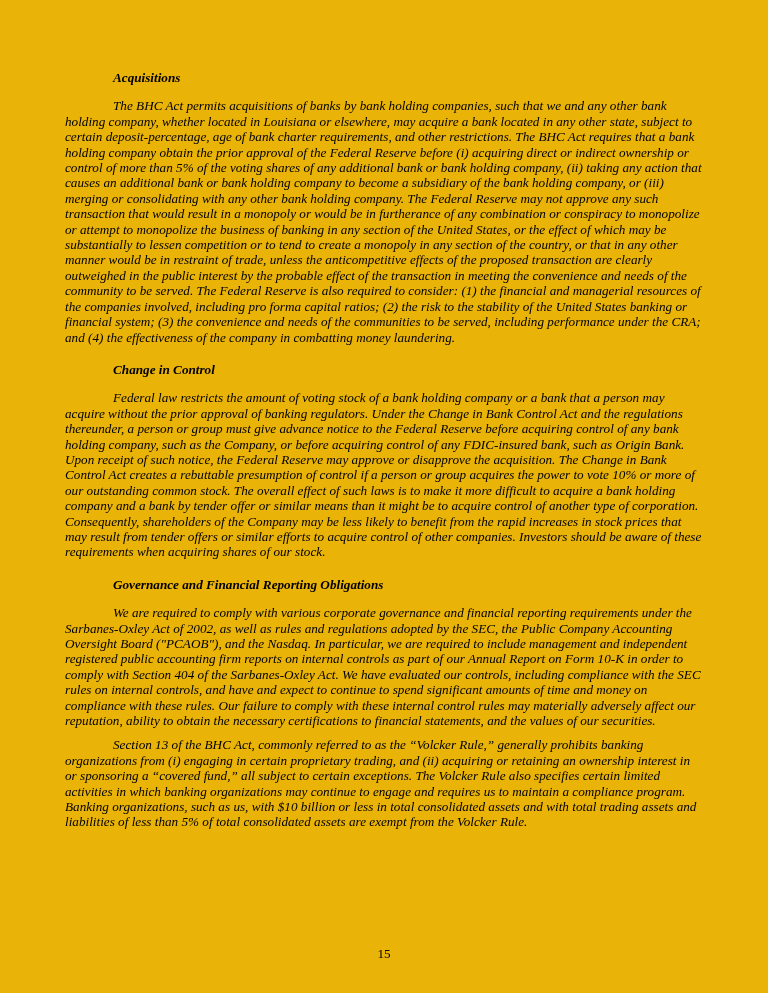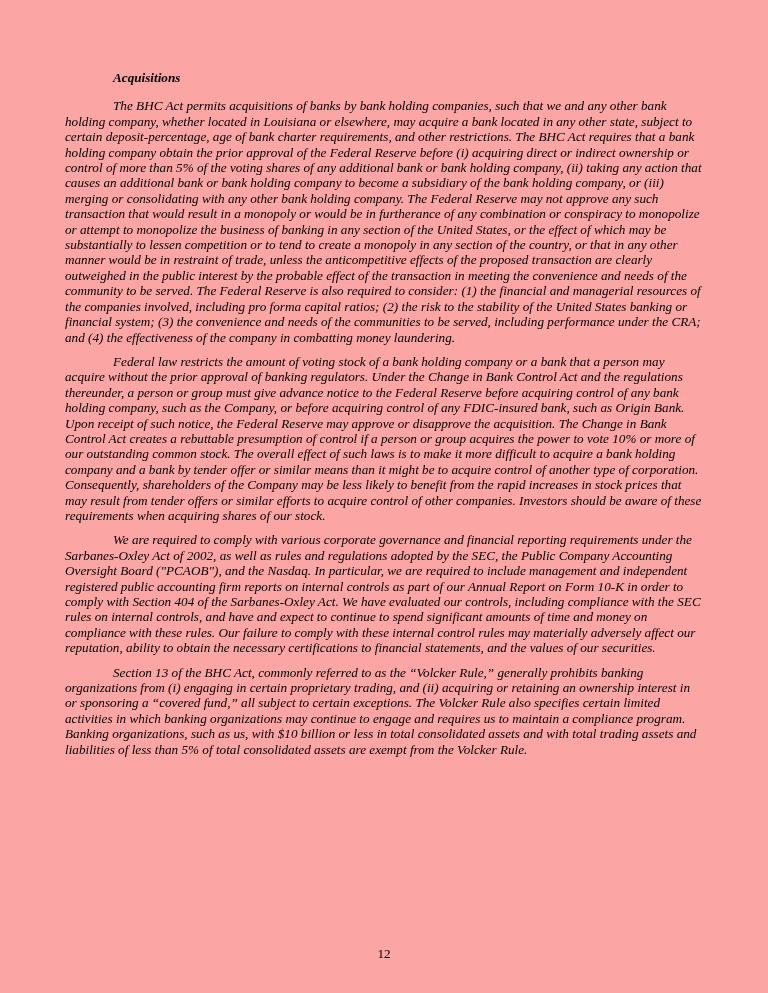--- a/index.html
+++ b/index.html
@@ -1,21 +1,21 @@
 <!DOCTYPE html>
 <html><head>
 <meta charset="utf-8">
 <style>
   * { margin: 0; padding: 0; box-sizing: border-box; }
   html, body { background: #ffffff; }
   .page {
     position: relative;
     width: 768px;
     height: 993px;
-    background: #fca5a5;
+    background: #eab308;
     color: #000000;
     font-family: "Liberation Serif", "DejaVu Serif", serif;
     font-size: 13.2px;
     line-height: 15.4px;
     padding: 70px 65px 0 65px;
     overflow: hidden;
   }
   .section-heading {
     font-size: 13.2px;
     font-weight: bold;
@@ -41,21 +41,23 @@
   }
 </style>
 </head>
 <body>
 
 <div class="page">
 
   <h2 class="section-heading first">Acquisitions</h2>
   <p class="section-body">The BHC Act permits acquisitions of banks by bank holding companies, such that we and any other bank holding company, whether located in Louisiana or elsewhere, may acquire a bank located in any other state, subject to certain deposit-percentage, age of bank charter requirements, and other restrictions. The BHC Act requires that a bank holding company obtain the prior approval of the Federal Reserve before (i) acquiring direct or indirect ownership or control of more than 5% of the voting shares of any additional bank or bank holding company, (ii) taking any action that causes an additional bank or bank holding company to become a subsidiary of the bank holding company, or (iii) merging or consolidating with any other bank holding company. The Federal Reserve may not approve any such transaction that would result in a monopoly or would be in furtherance of any combination or conspiracy to monopolize or attempt to monopolize the business of banking in any section of the United States, or the effect of which may be substantially to lessen competition or to tend to create a monopoly in any section of the country, or that in any other manner would be in restraint of trade, unless the anticompetitive effects of the proposed transaction are clearly outweighed in the public interest by the probable effect of the transaction in meeting the convenience and needs of the community to be served. The Federal Reserve is also required to consider: (1) the financial and managerial resources of the companies involved, including pro forma capital ratios; (2) the risk to the stability of the United States banking or financial system; (3) the convenience and needs of the communities to be served, including performance under the CRA; and (4) the effectiveness of the company in combatting money laundering.</p>
 
+  <h2 class="section-heading">Change in Control</h2>
   <p class="section-body">Federal law restricts the amount of voting stock of a bank holding company or a bank that a person may acquire without the prior approval of banking regulators. Under the Change in Bank Control Act and the regulations thereunder, a person or group must give advance notice to the Federal Reserve before acquiring control of any bank holding company, such as the Company, or before acquiring control of any FDIC-insured bank, such as Origin Bank. Upon receipt of such notice, the Federal Reserve may approve or disapprove the acquisition. The Change in Bank Control Act creates a rebuttable presumption of control if a person or group acquires the power to vote 10% or more of our outstanding common stock. The overall effect of such laws is to make it more difficult to acquire a bank holding company and a bank by tender offer or similar means than it might be to acquire control of another type of corporation. Consequently, shareholders of the Company may be less likely to benefit from the rapid increases in stock prices that may result from tender offers or similar efforts to acquire control of other companies. Investors should be aware of these requirements when acquiring shares of our stock.</p>
 
+  <h2 class="section-heading">Governance and Financial Reporting Obligations</h2>
   <p class="section-body">We are required to comply with various corporate governance and financial reporting requirements under the Sarbanes-Oxley Act of 2002, as well as rules and regulations adopted by the SEC, the Public Company Accounting Oversight Board ("PCAOB"), and the Nasdaq. In particular, we are required to include management and independent registered public accounting firm reports on internal controls as part of our Annual Report on Form 10-K in order to comply with Section 404 of the Sarbanes-Oxley Act. We have evaluated our controls, including compliance with the SEC rules on internal controls, and have and expect to continue to spend significant amounts of time and money on compliance with these rules. Our failure to comply with these internal control rules may materially adversely affect our reputation, ability to obtain the necessary certifications to financial statements, and the values of our securities.</p>
 
   <p class="section-body">Section 13 of the BHC Act, commonly referred to as the “Volcker Rule,” generally prohibits banking organizations from (i) engaging in certain proprietary trading, and (ii) acquiring or retaining an ownership interest in or sponsoring a “covered fund,” all subject to certain exceptions. The Volcker Rule also specifies certain limited activities in which banking organizations may continue to engage and requires us to maintain a compliance program. Banking organizations, such as us, with $10 billion or less in total consolidated assets and with total trading assets and liabilities of less than 5% of total consolidated assets are exempt from the Volcker Rule.</p>
 
-  <div class="page-number">12</div>
+  <div class="page-number">15</div>
 
 </div>
 
 </body></html>

